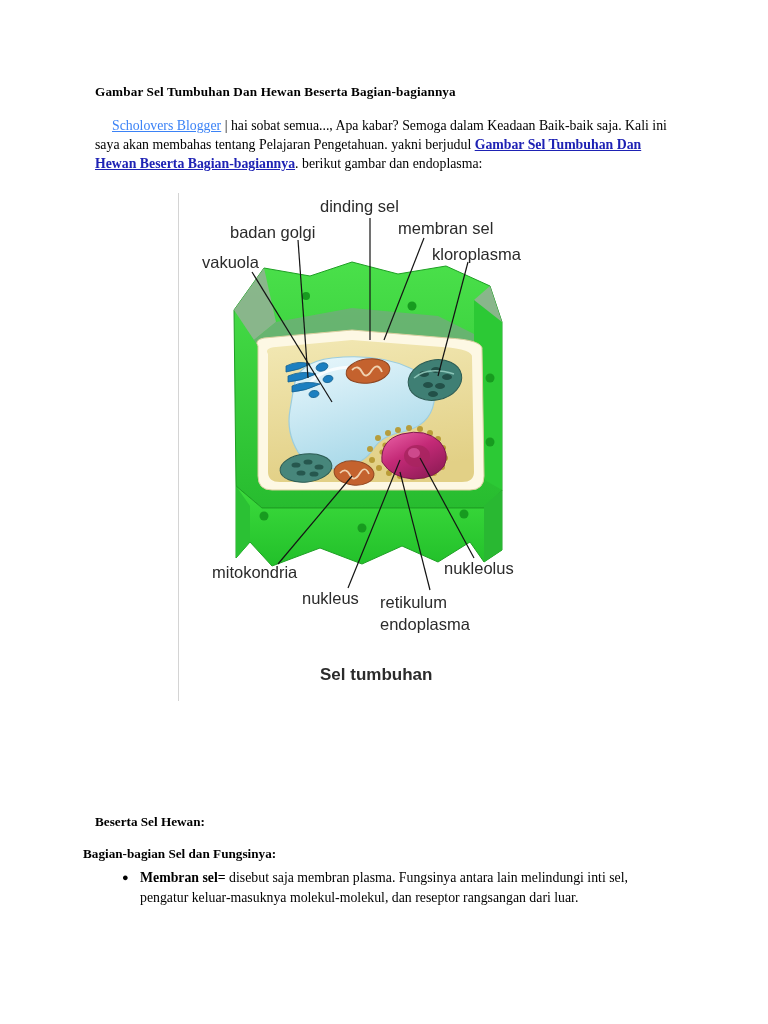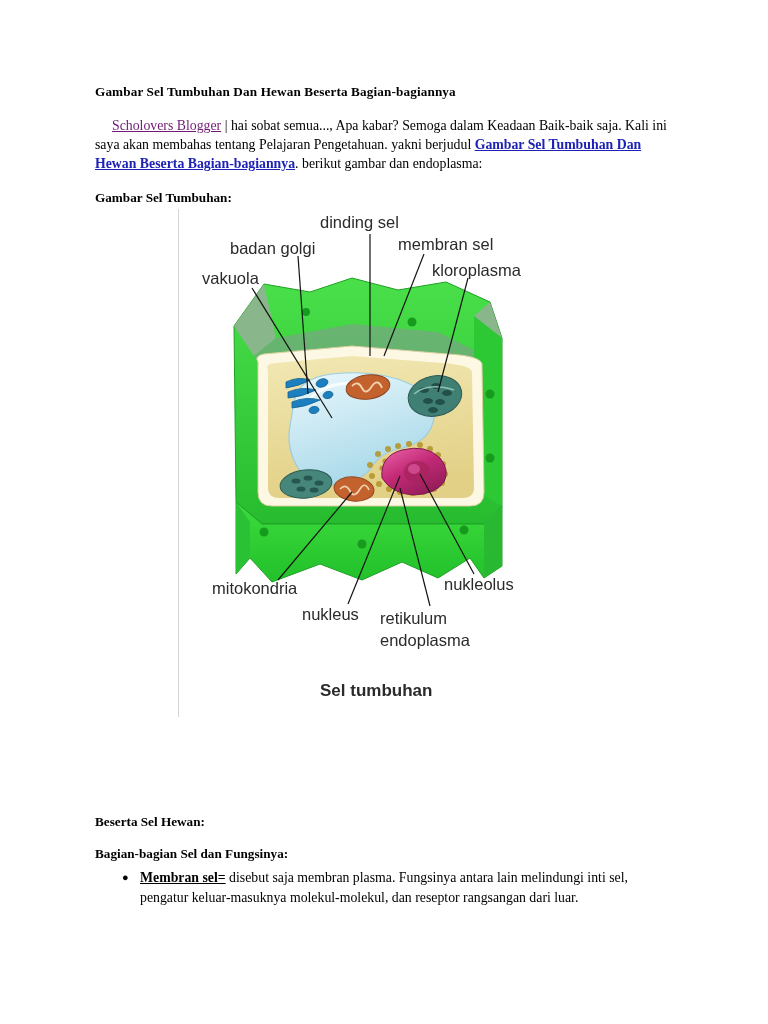--- a/index.html
+++ b/index.html
@@ -38,21 +38,21 @@
   }
 
   p.intro {
     font-size: 13.8px;
     line-height: 19px;
     margin: 0 0 17px 0;
     text-indent: 17px;
     text-align: left;
   }
   p.intro .lead-link {
-    color: #701a75;
+    color: #3b82f6;
     text-decoration: underline;
   }
   p.intro .blue-link {
     color: #1e22b4;
     font-weight: bold;
     text-decoration: underline;
   }
 
   h2.sub-heading {
     font-size: 13.2px;
@@ -88,21 +88,21 @@
   .sect-hewan {
     position: absolute;
     left: 95px;
     top: 803px;
     font-size: 13.2px;
     font-weight: bold;
     line-height: 16px;
   }
   .sect-bagian {
     position: absolute;
-    left: 95px;
+    left: 83px;
     top: 835px;
     font-size: 13.2px;
     font-weight: bold;
     line-height: 16px;
   }
   ul.func-list {
     position: absolute;
     left: 95px;
     top: 868px;
     width: 578px;
@@ -118,35 +118,33 @@
   }
   ul.func-list li .bullet {
     position: absolute;
     left: 27px;
     top: 0;
     font-size: 11px;
     line-height: 19.5px;
   }
   ul.func-list li .term {
     font-weight: bold;
-    text-decoration: underline;
   }
 </style>
 </head>
 <body>
 
 <div class="page">
 
   <div class="content">
 
     <h1 class="doc-title">Gambar Sel Tumbuhan Dan Hewan Beserta Bagian-bagiannya</h1>
 
     <p class="intro"><a class="lead-link" href="#">Scholovers Blogger</a><span> | hai sobat semua..., Apa kabar? Semoga dalam Keadaan Baik-baik saja. Kali ini saya akan membahas tentang Pelajaran Pengetahuan. yakni berjudul </span><a class="blue-link" href="#">Gambar Sel Tumbuhan Dan Hewan Beserta Bagian-bagiannya</a><span>. berikut gambar dan endoplasma:</span></p>
 
-    <h2 class="sub-heading">Gambar Sel Tumbuhan:</h2>
 
     <div class="figure-wrap">
       <div class="figure-rule"></div>
 
       <div class="figure-img">
         <svg width="330" height="510" viewBox="0 0 330 510" xmlns="http://www.w3.org/2000/svg">
           <defs>
             <linearGradient id="vacGrad" x1="0" y1="0" x2="0.4" y2="1">
               <stop offset="0%" stop-color="#eaf8fc"></stop>
               <stop offset="45%" stop-color="#cdeaf4"></stop>

